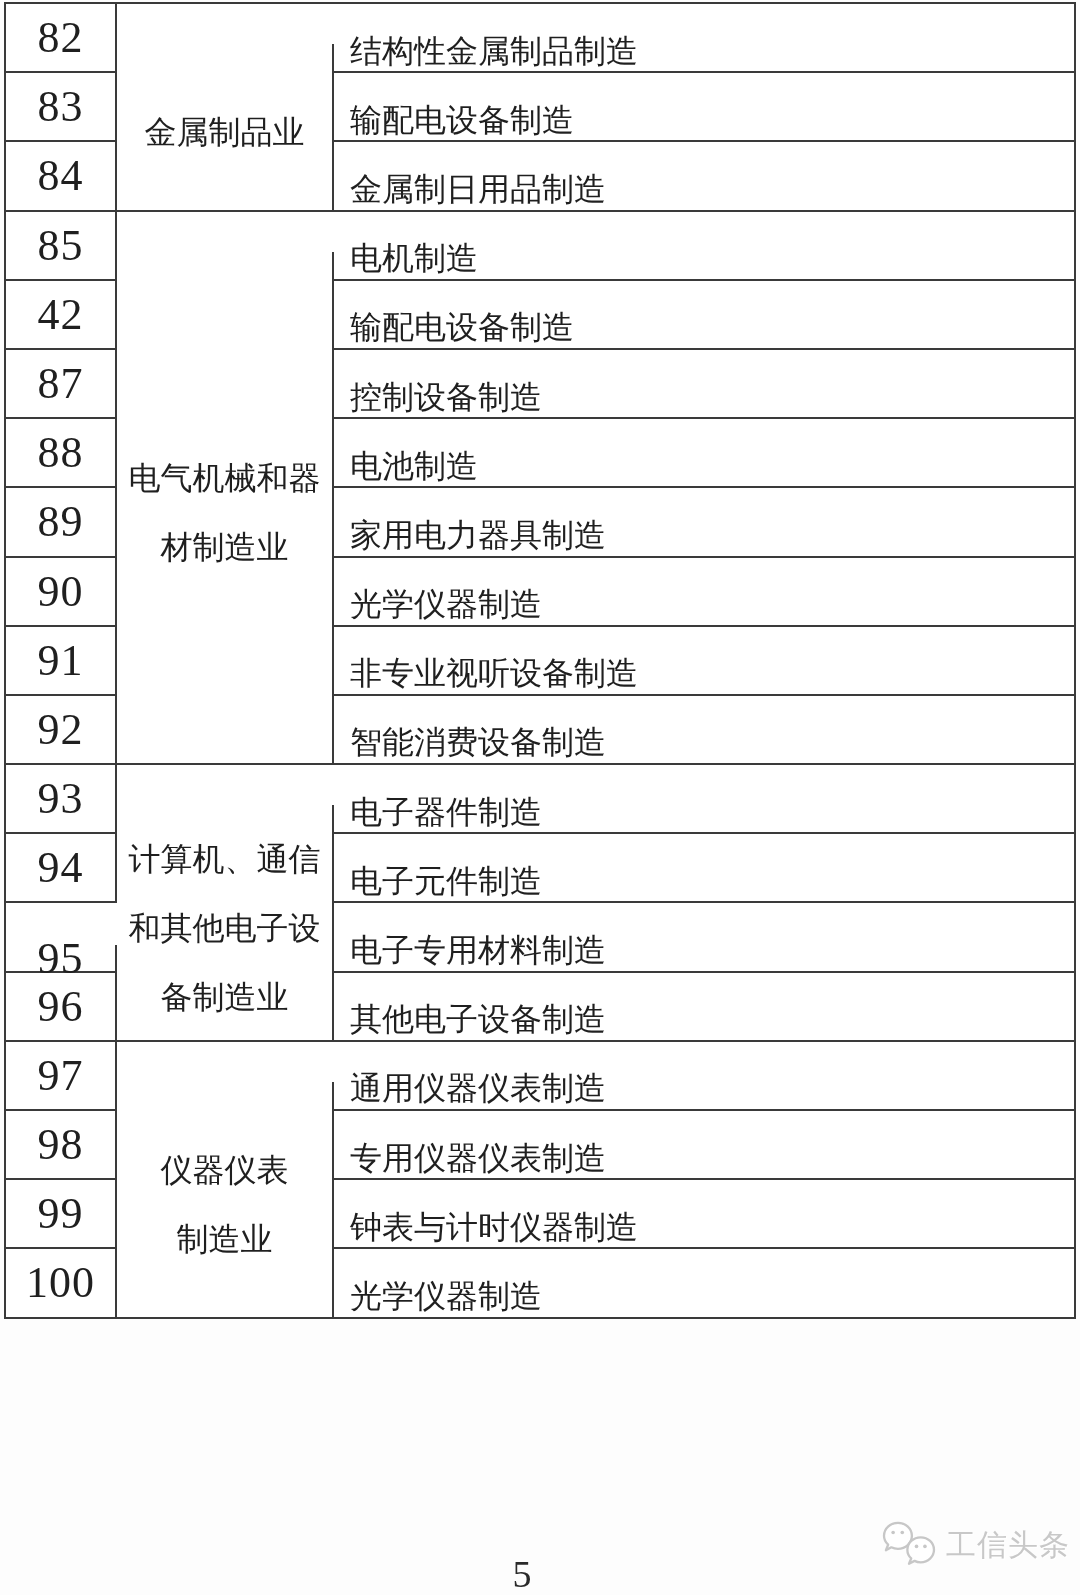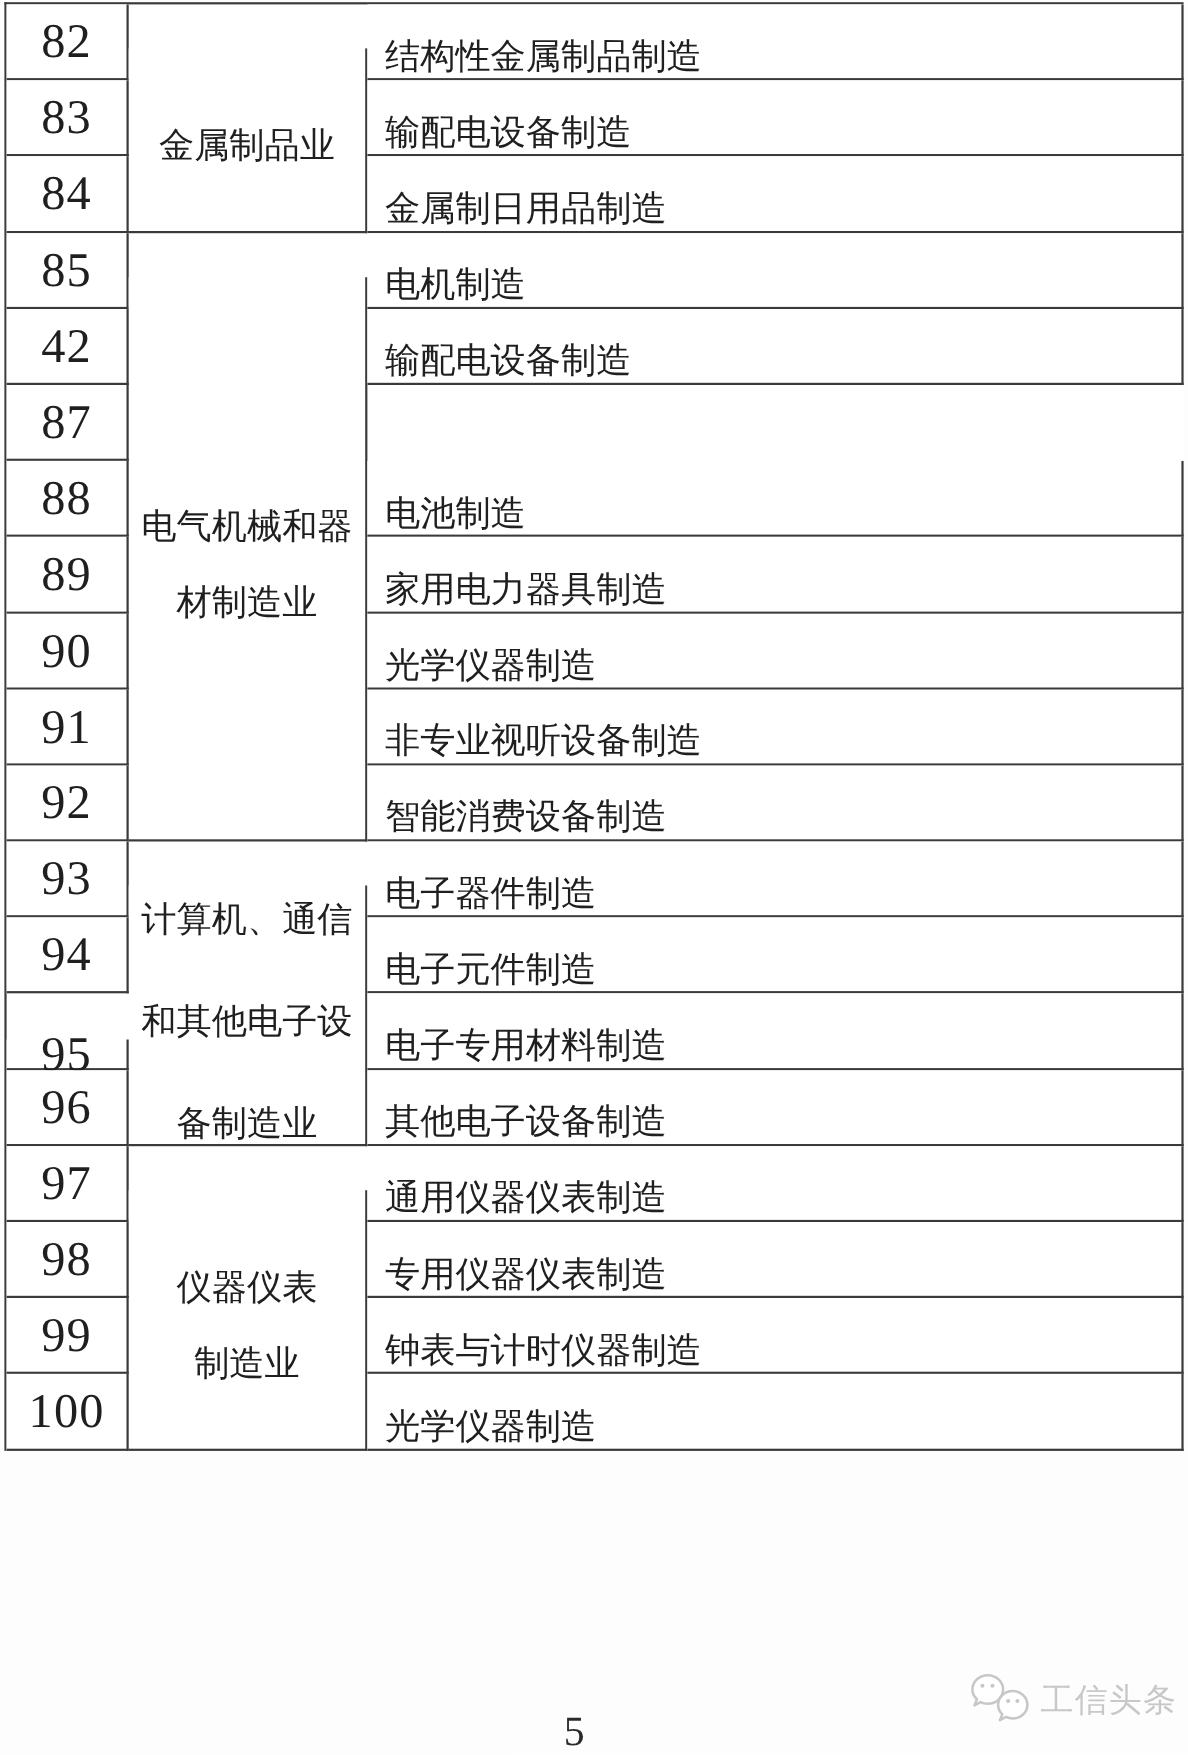--- a/index.html
+++ b/index.html
@@ -94,32 +94,33 @@
     <div class="cell name" style="grid-area: 3 / 3;">金属制日用品制造</div>
     <div class="cell num" style="grid-area: 4 / 1;">85</div>
     <div class="cell cat" style="grid-area: 4 / 2 / span 8;">
       <div>电气机械和器</div>
       <div>材制造业</div>
     </div>
     <div class="cell name" style="grid-area: 4 / 3;">电机制造</div>
     <div class="cell num" style="grid-area: 5 / 1;">42</div>
     <div class="cell name" style="grid-area: 5 / 3;">输配电设备制造</div>
     <div class="cell num" style="grid-area: 6 / 1;">87</div>
+    <div class="cell name" style="grid-area: 6 / 3;">控制设备制造</div>
     <div class="cell num" style="grid-area: 7 / 1;">88</div>
     <div class="cell name" style="grid-area: 7 / 3;">电池制造</div>
     <div class="cell num" style="grid-area: 8 / 1;">89</div>
     <div class="cell name" style="grid-area: 8 / 3;">家用电力器具制造</div>
     <div class="cell num" style="grid-area: 9 / 1;">90</div>
     <div class="cell name" style="grid-area: 9 / 3;">光学仪器制造</div>
     <div class="cell num" style="grid-area: 10 / 1;">91</div>
     <div class="cell name" style="grid-area: 10 / 3;">非专业视听设备制造</div>
     <div class="cell num" style="grid-area: 11 / 1;">92</div>
     <div class="cell name" style="grid-area: 11 / 3;">智能消费设备制造</div>
     <div class="cell num" style="grid-area: 12 / 1;">93</div>
-    <div class="cell cat" style="grid-area: 12 / 2 / span 4; gap: 24px;">
+    <div class="cell cat" style="grid-area: 12 / 2 / span 4;">
       <div>计算机、通信</div>
       <div>和其他电子设</div>
       <div>备制造业</div>
     </div>
     <div class="cell name" style="grid-area: 12 / 3;">电子器件制造</div>
     <div class="cell num" style="grid-area: 13 / 1;">94</div>
     <div class="cell name" style="grid-area: 13 / 3;">电子元件制造</div>
     <div class="cell num" style="grid-area: 14 / 1; margin-top: 42px;">95</div>
     <div class="cell name" style="grid-area: 14 / 3;">电子专用材料制造</div>
     <div class="cell num" style="grid-area: 15 / 1;">96</div>

